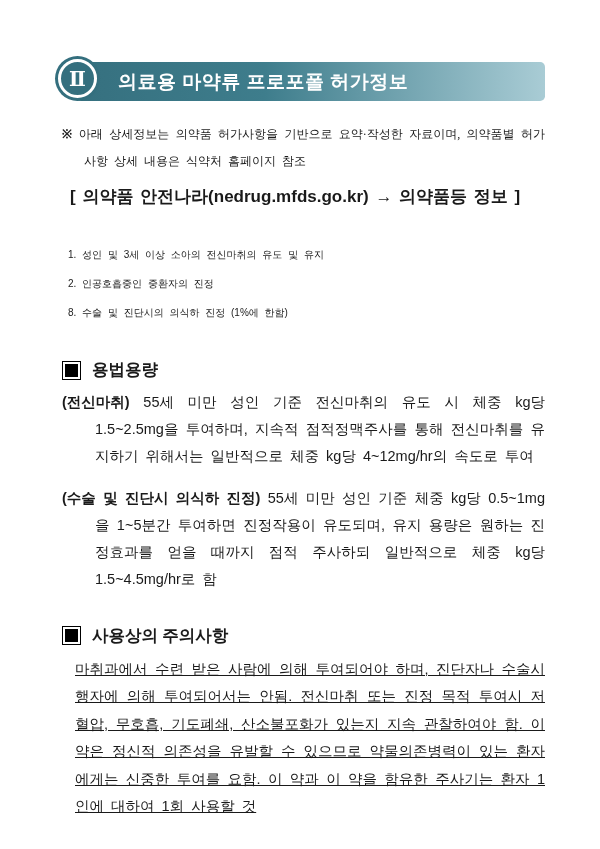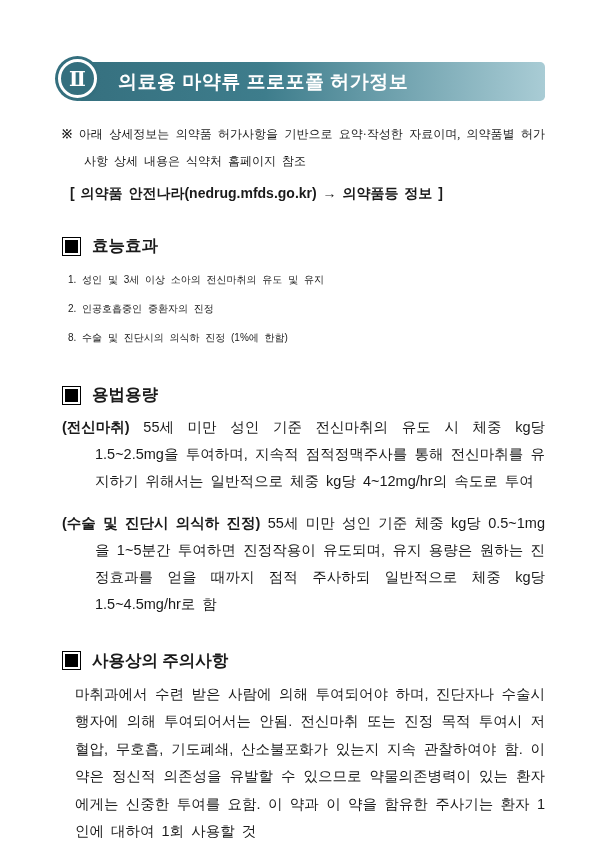--- a/index.html
+++ b/index.html
@@ -18,61 +18,57 @@
     font-family:"Liberation Serif","DejaVu Serif",serif;}
   .header-title{position:absolute;left:56px;top:0;line-height:39px;color:#ffffff;
     font-weight:bold;font-size:19px;letter-spacing:0.5px;}
 
   
   .content{padding:20px 55px 0 62px;}
   .notice{font-family:"Liberation Serif","DejaVu Serif",serif;font-size:12px;
     line-height:27px;text-align:justify;padding-left:22px;text-indent:-22px;
     word-spacing:3px;margin:0;}
   .notice-marker{font-weight:bold;}
-  .notice-link{font-weight:bold;font-size:14px;margin-top:10px;padding-left:8px;
+  .notice-link{font-weight:bold;font-size:17px;margin-top:10px;padding-left:8px;
     word-spacing:2px;}
 
   .section{margin-top:32px;}
   .section-heading{display:flex;align-items:center;gap:11px;font-weight:bold;
     font-size:16.5px;font-family:"Liberation Serif","DejaVu Serif",serif;}
   .bullet-box{width:13px;height:13px;border:1px solid #000;background:#000;
     padding:2px;background-clip:content-box;flex:0 0 auto;}
 
   .efficacy-list{margin-top:8px;}
   .efficacy-item{font-size:10px;line-height:29px;margin-left:6px;word-spacing:3px;}
 
   .dosage-para{font-size:14.5px;line-height:27px;text-align:justify;
     padding-left:33px;text-indent:-33px;word-spacing:3px;margin-top:8px;}
   .dosage-label{font-weight:bold;}
 
   .precautions-text{font-size:14.5px;line-height:27.5px;text-align:justify;
-    padding-left:13px;word-spacing:3px;margin-top:9px;}
+    padding-left:13px;word-spacing:3px;margin-top:9px;text-decoration:underline;}
 </style>
 </head>
 <body>
 
 <div class="page">
 
   <div class="header-bar">
     <div class="header-badge">
       <span>Ⅱ</span>
     </div>
     <div class="header-title">의료용 마약류 프로포폴 허가정보</div>
   </div>
 
   <div class="content">
 
     <p class="notice"><span class="notice-marker">※</span> <span>아래 상세정보는 의약품 허가사항을 기반으로 요약·작성한 자료이며, 의약품별 허가사항 상세 내용은 식약처 홈페이지 참조</span></p>
     <div class="notice-link">[ 의약품 안전나라(nedrug.mfds.go.kr) → 의약품등 정보 ]</div>
 
     <div class="section">
-      <div class="section-heading">
-        <span class="bullet-box"></span>
-        <span>효능효과</span>
-      </div>
       <div class="efficacy-list">
         <div class="efficacy-item">1. 성인 및 3세 이상 소아의 전신마취의 유도 및 유지</div>
         <div class="efficacy-item">2. 인공호흡중인 중환자의 진정</div>
         <div class="efficacy-item">8. 수술 및 진단시의 의식하 진정 (1%에 한함)</div>
       </div>
     </div>
 
     <div class="section">
       <div class="section-heading">
         <span class="bullet-box"></span>

